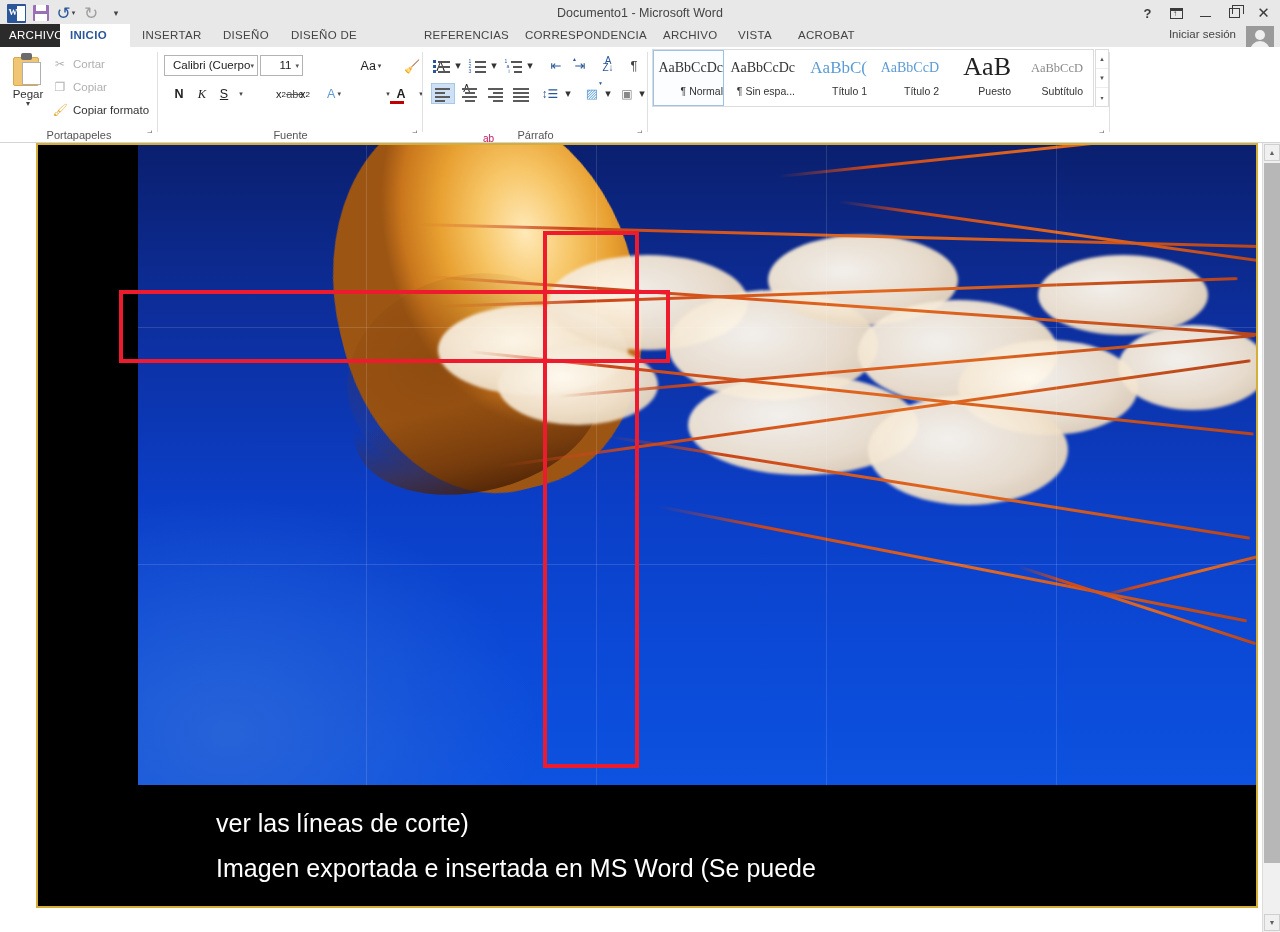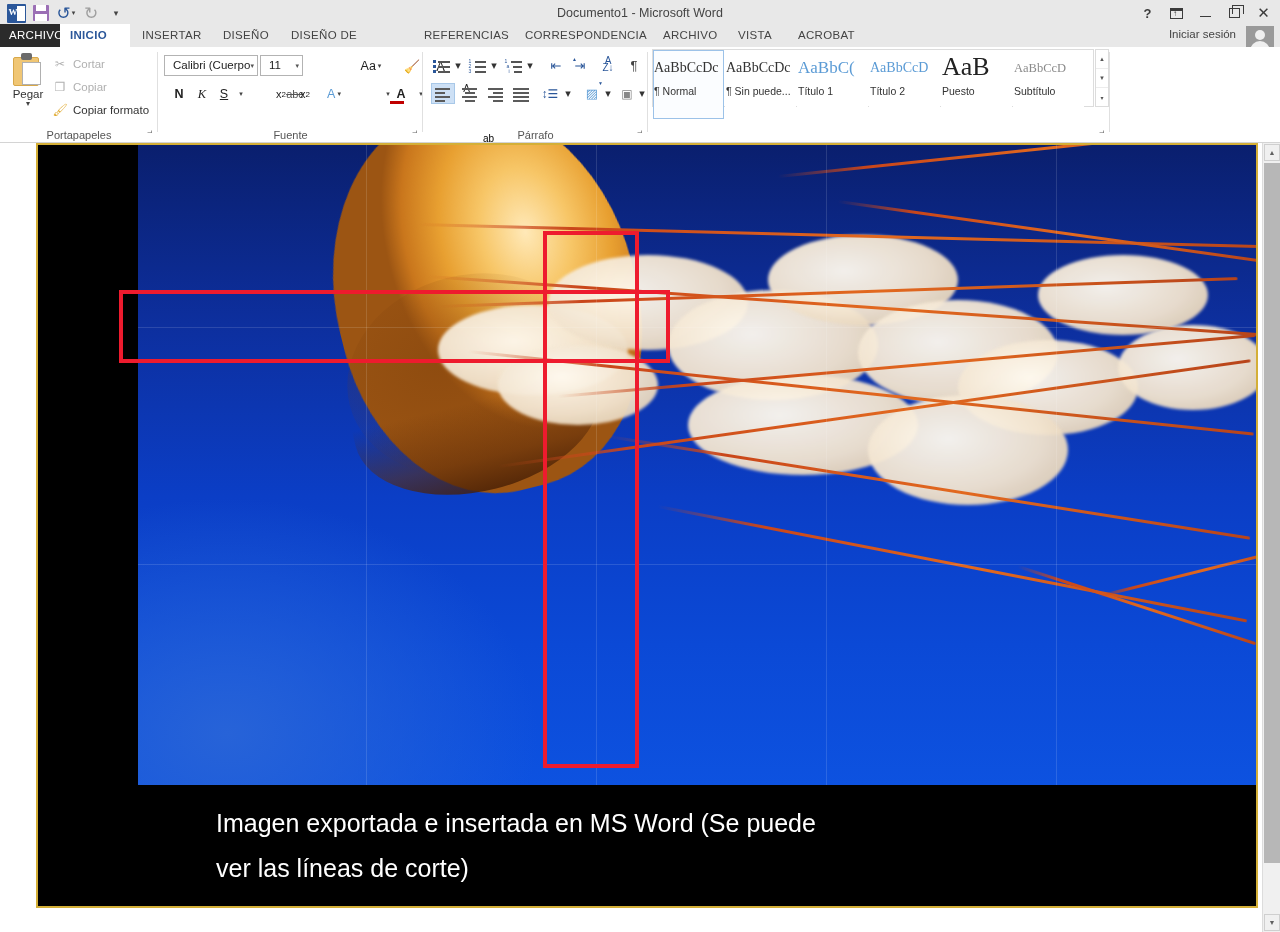--- a/index.html
+++ b/index.html
@@ -131,43 +131,43 @@
   .fbtn.ital { font-style: italic; font-family: "Liberation Serif", serif; }
   .fbtn.und { text-decoration: underline; }
   .fbtn.strike { text-decoration: line-through; color: #555; font-size: 11px; margin-left: 40px; }
   .sup { font-size: 11px; }
   .sup sub, .sup sup { font-size: 8px; }
   .grow-a { font-size: 13px; position: relative; }
   .grow-a:after { content:"▲"; font-size:5px; position:absolute; right:-4px; top:1px; color:#2a5699;}
   .shrink-a { font-size: 10px; position: relative; }
   .shrink-a:after { content:"▼"; font-size:5px; position:absolute; right:-4px; top:3px; color:#2a5699;}
   .mini-caret { font-size: 7px; color: #444; }
-  .hl-ico { position: relative; font-size: 12px; color:#000000; }
+  .hl-ico { position: relative; font-size: 12px; color:#be185d; }
   .hl-bar { position: absolute; left: 0; bottom: 1px; width: 14px; height: 3px; }
   .eraser { color:#2a5699; font-size: 13px; }
 
   
   .pbtn {
     position: absolute; height: 21px; display: flex; align-items: center; justify-content: center;
     font-size: 11px; color: #333;
   }
   .pbtn.sel { background: #cde0f5; border: 1px solid #a8c8e8; }
   .list-ico { width: 17px; height: 13px; position: relative; }
   .list-ico i { position: absolute; left: 0; width: 3px; height: 3px; background: #2a5699; }
   .list-ico b { position: absolute; left: 5px; width: 12px; height: 1.6px; background: #555; }
   .numlist-ico { width: 17px; height: 13px; position: relative; font-style: normal; }
   .numlist-ico u { position: absolute; left: 0; font-size: 5px; color: #2a5699; text-decoration: none; line-height: 4px; }
   .numlist-ico b { position: absolute; left: 6px; width: 11px; height: 1.6px; background: #555; }
   .align-ico { width: 17px; height: 13px; position: relative; }
   .align-ico b { position: absolute; left: 0; height: 1.6px; background: #5b5b5b; }
 
   
   .stylebox {
-    position: absolute; top: 3px; width: 71px; height: 69px; background: #fff;
-    border: 1px solid transparent; text-align: left;
+    position: absolute; top: 3px; width: 71px; height: 56px; background: #fff;
+    border: 1px solid transparent; text-align: right;
   }
   .stylebox.sel { border: 1px solid #9cc2e8; background: #fbfdff; }
   .style-prev {
     height: 33px; line-height: 34px; font-size: 14px; color: #333; overflow: hidden;
     white-space: nowrap; font-family: "Liberation Serif", serif;
   }
   .style-name {
     font-size: 10.5px; color: #333; line-height: 14px; white-space: nowrap; overflow: hidden;
   }
   .styles-frame {
@@ -363,21 +363,21 @@
       <div class="group-label">Portapapeles</div>
       <div class="dlg-launcher"></div>
       <div class="group-sep" style="right:0;"></div>
     </div>
 
     <div class="group" style="left:158px;width:265px;">
       <div class="fontbox" style="left:6px;top:8px;width:94px;">
         <span>Calibri (Cuerpo</span>
         <span class="arr">▾</span>
       </div>
-      <div class="fontbox" style="left:102px;top:8px;width:43px;">
+      <div class="fontbox" style="left:102px;top:8px;width:43px;text-align:center;">
         <span>11</span>
         <span class="arr">▾</span>
       </div>
       <div class="fbtn grow-a" style="left:150px;top:8px;">A</div>
       <div class="fbtn shrink-a" style="left:176px;top:8px;">A</div>
       <div class="fbtn" style="left:202px;top:8px;">
         <span>Aa</span>
         <span class="mini-caret">&nbsp;▾</span>
       </div>
       <div class="fbtn eraser" style="left:243px;top:8px;">🧹</div>
@@ -497,21 +497,21 @@
 
     <div class="group" style="left:648px;width:462px;">
       <div class="styles-frame" style="left:4px;width:442px;"></div>
 
       <div class="stylebox sel" style="left:5px;">
         <div class="style-prev" style="font-size:14px;color:#333;">AaBbCcDc</div>
         <div class="style-name">¶ Normal</div>
       </div>
       <div class="stylebox" style="left:77px;">
         <div class="style-prev" style="font-size:14px;color:#333;">AaBbCcDc</div>
-        <div class="style-name">¶ Sin puede...</div>
+        <div class="style-name">¶ Sin espa...</div>
       </div>
       <div class="stylebox" style="left:149px;">
         <div class="style-prev" style="font-size:17px;color:#5b9bd5;">AaBbC(</div>
         <div class="style-name">Título 1</div>
       </div>
       <div class="stylebox" style="left:221px;">
         <div class="style-prev" style="font-size:14px;color:#5b9bd5;">AaBbCcD</div>
         <div class="style-name">Título 2</div>
       </div>
       <div class="stylebox" style="left:293px;">
@@ -575,22 +575,22 @@
           <div class="seam v" style="left:228px;"></div>
           <div class="seam v" style="left:458px;"></div>
           <div class="seam v" style="left:688px;"></div>
           <div class="seam v" style="left:918px;"></div>
           <div class="seam h" style="top:182px;"></div>
           <div class="seam h" style="top:419px;"></div>
         </div>
 
         <div class="caption-area">
           <div class="caption">
+            <div>ver las líneas de corte)</div>
             <div>Imagen exportada e insertada en MS Word (Se puede</div>
-            <div>ver las líneas de corte)</div>
           </div>
         </div>
 
         <div class="annot" style="left:81px;  top:145px; width:551px; height:73px;"></div>
         <div class="annot" style="left:505px; top:86px;  width:96px;  height:537px;"></div>
       </div>
     </div>
   </div>
 
   <div class="vscroll">

